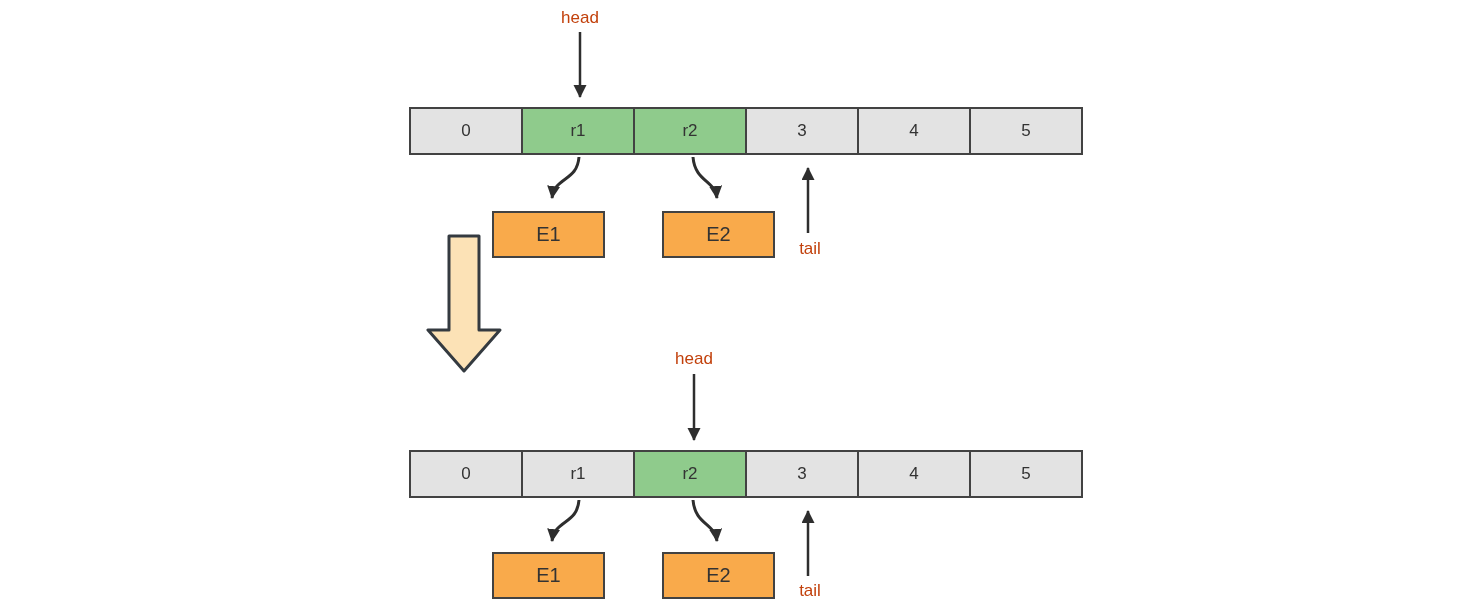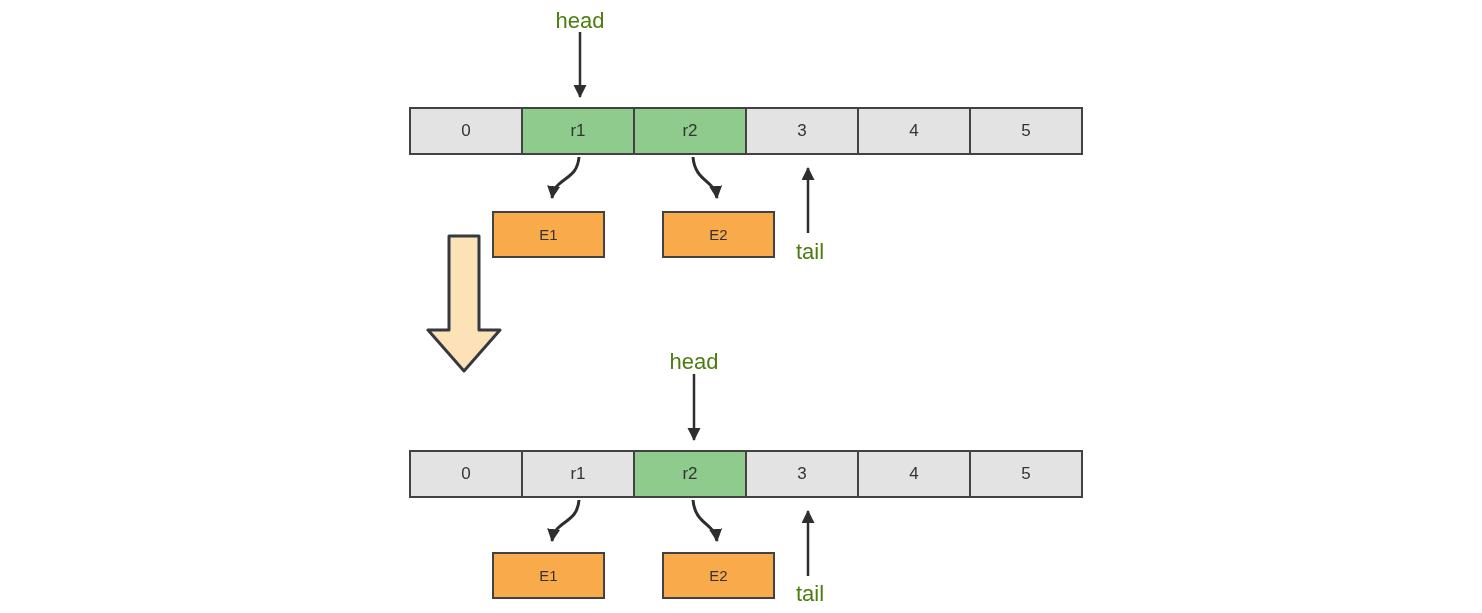--- a/index.html
+++ b/index.html
@@ -35,29 +35,29 @@
   .cell.green { background: #8FCB8C; }
   .ebox {
     position: absolute;
     width: 109px;
     height: 43px;
     background: #F9AA4B;
     border: 2px solid #424242;
     display: flex;
     align-items: center;
     justify-content: center;
-    font-size: 15px;
+    font-size: 20px;
     color: #333333;
   }
   .ptr-label {
     position: absolute;
     width: 90px;
     text-align: center;
-    font-size: 22px;
-    color: #4d7c0f;
+    font-size: 17px;
+    color: #c2410c;
   }
   svg.overlay {
     position: absolute;
     left: 0; top: 0;
     width: 1482px; height: 613px;
     pointer-events: none;
   }
 </style>
 </head>
 <body>

